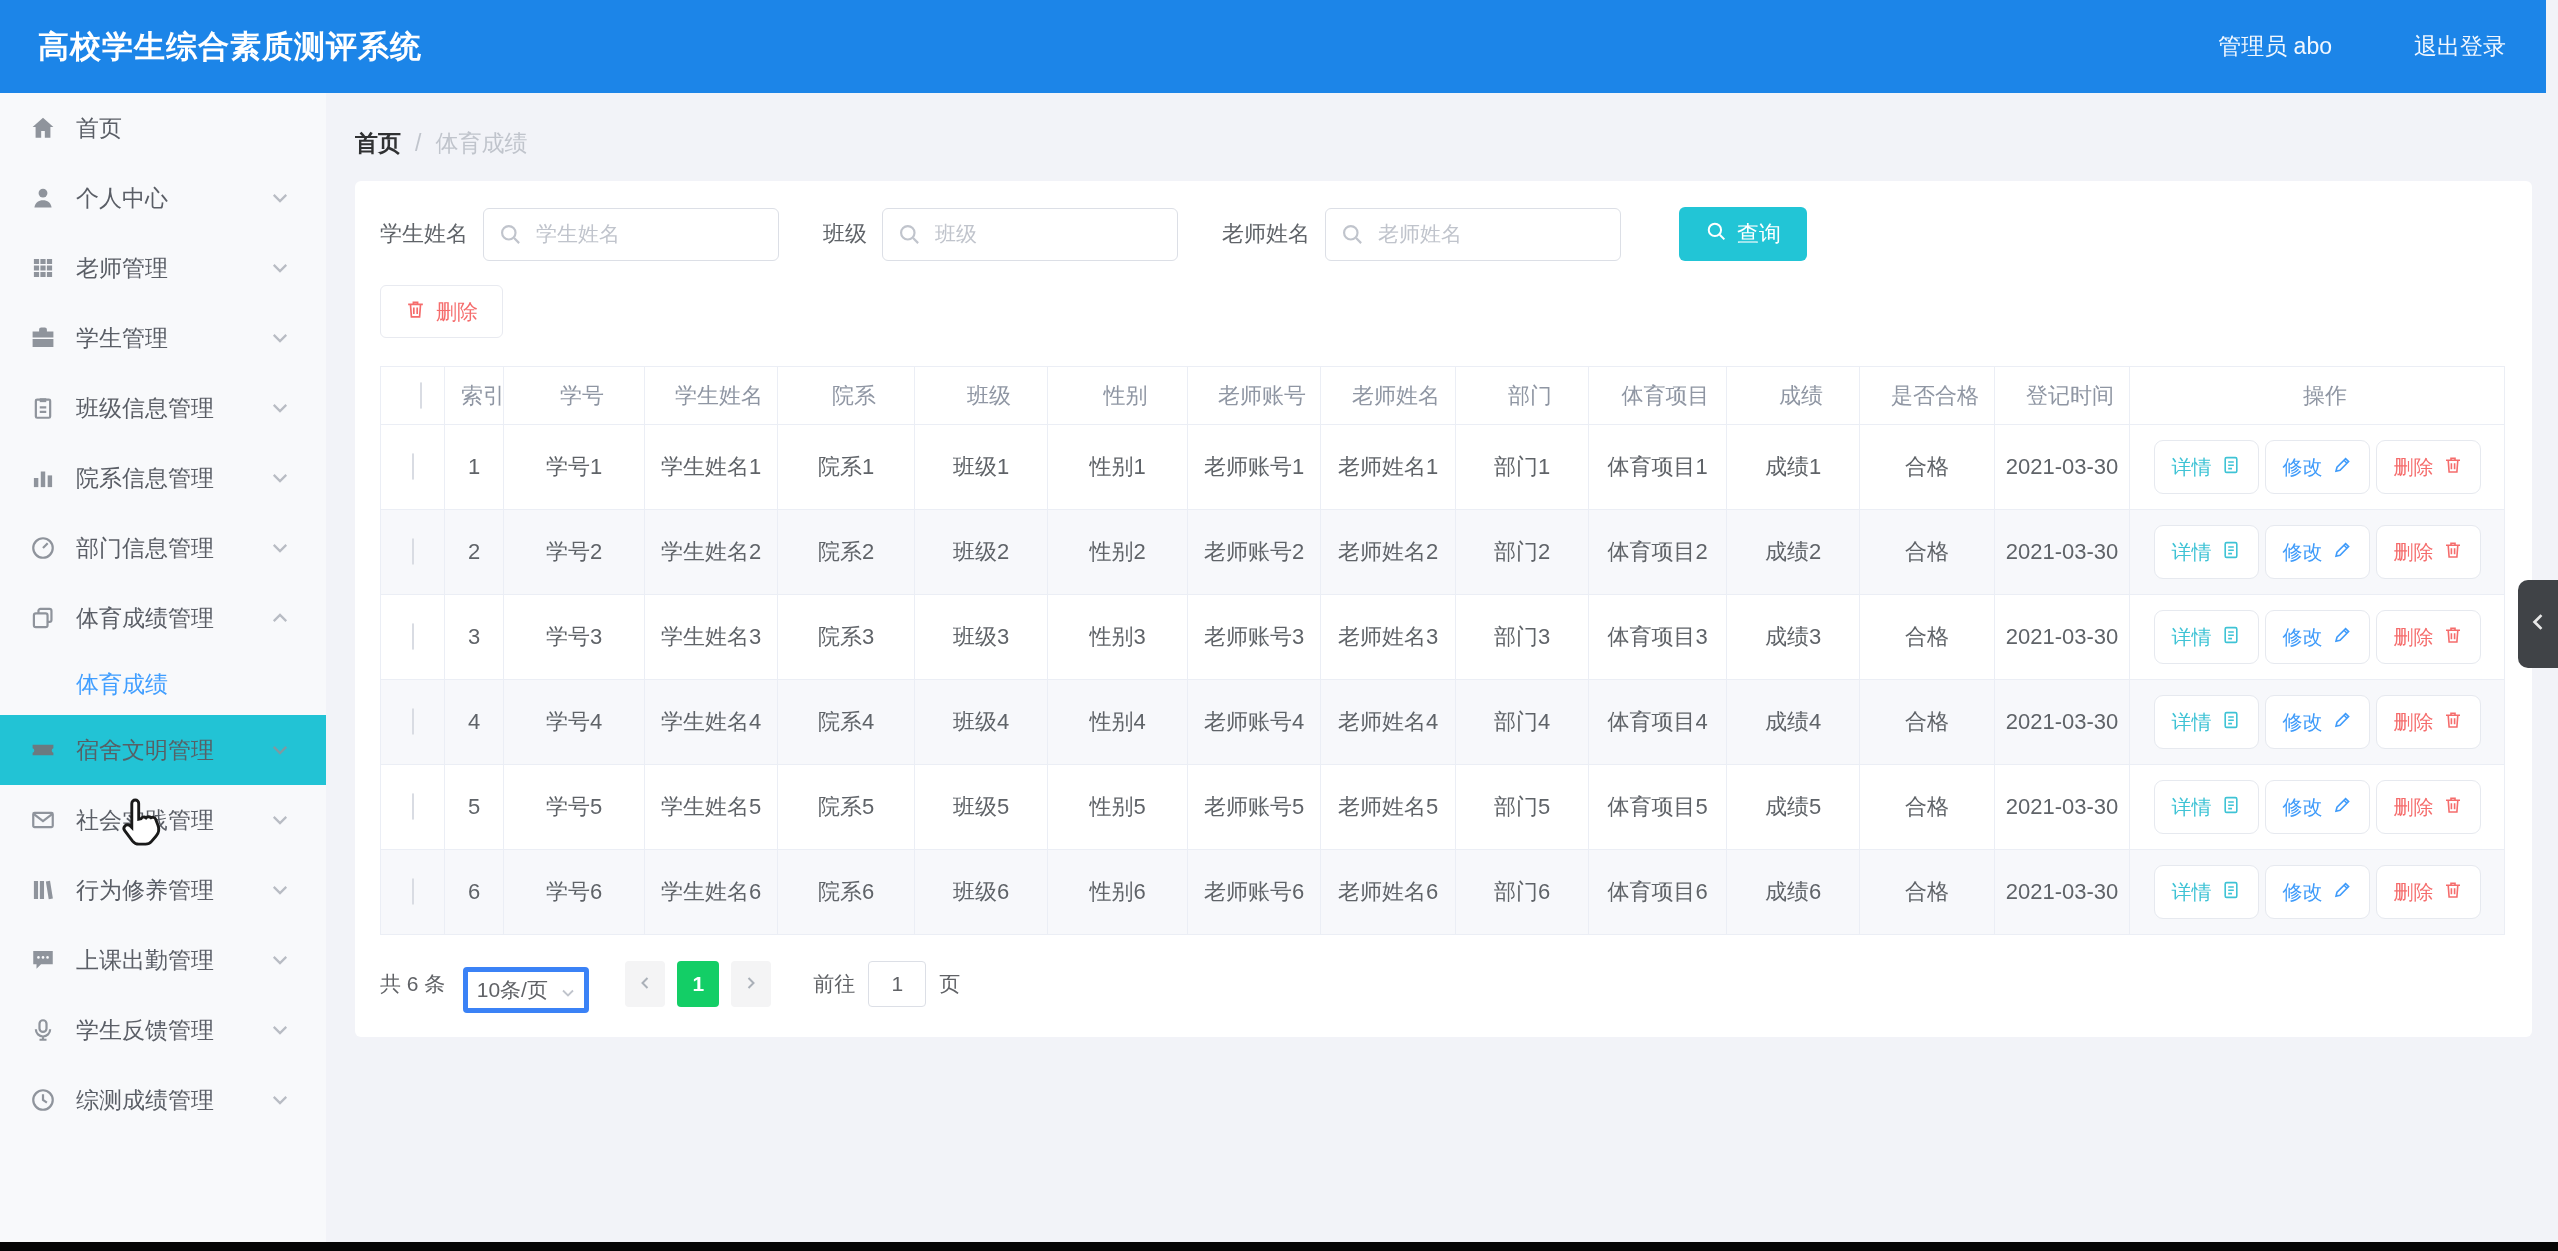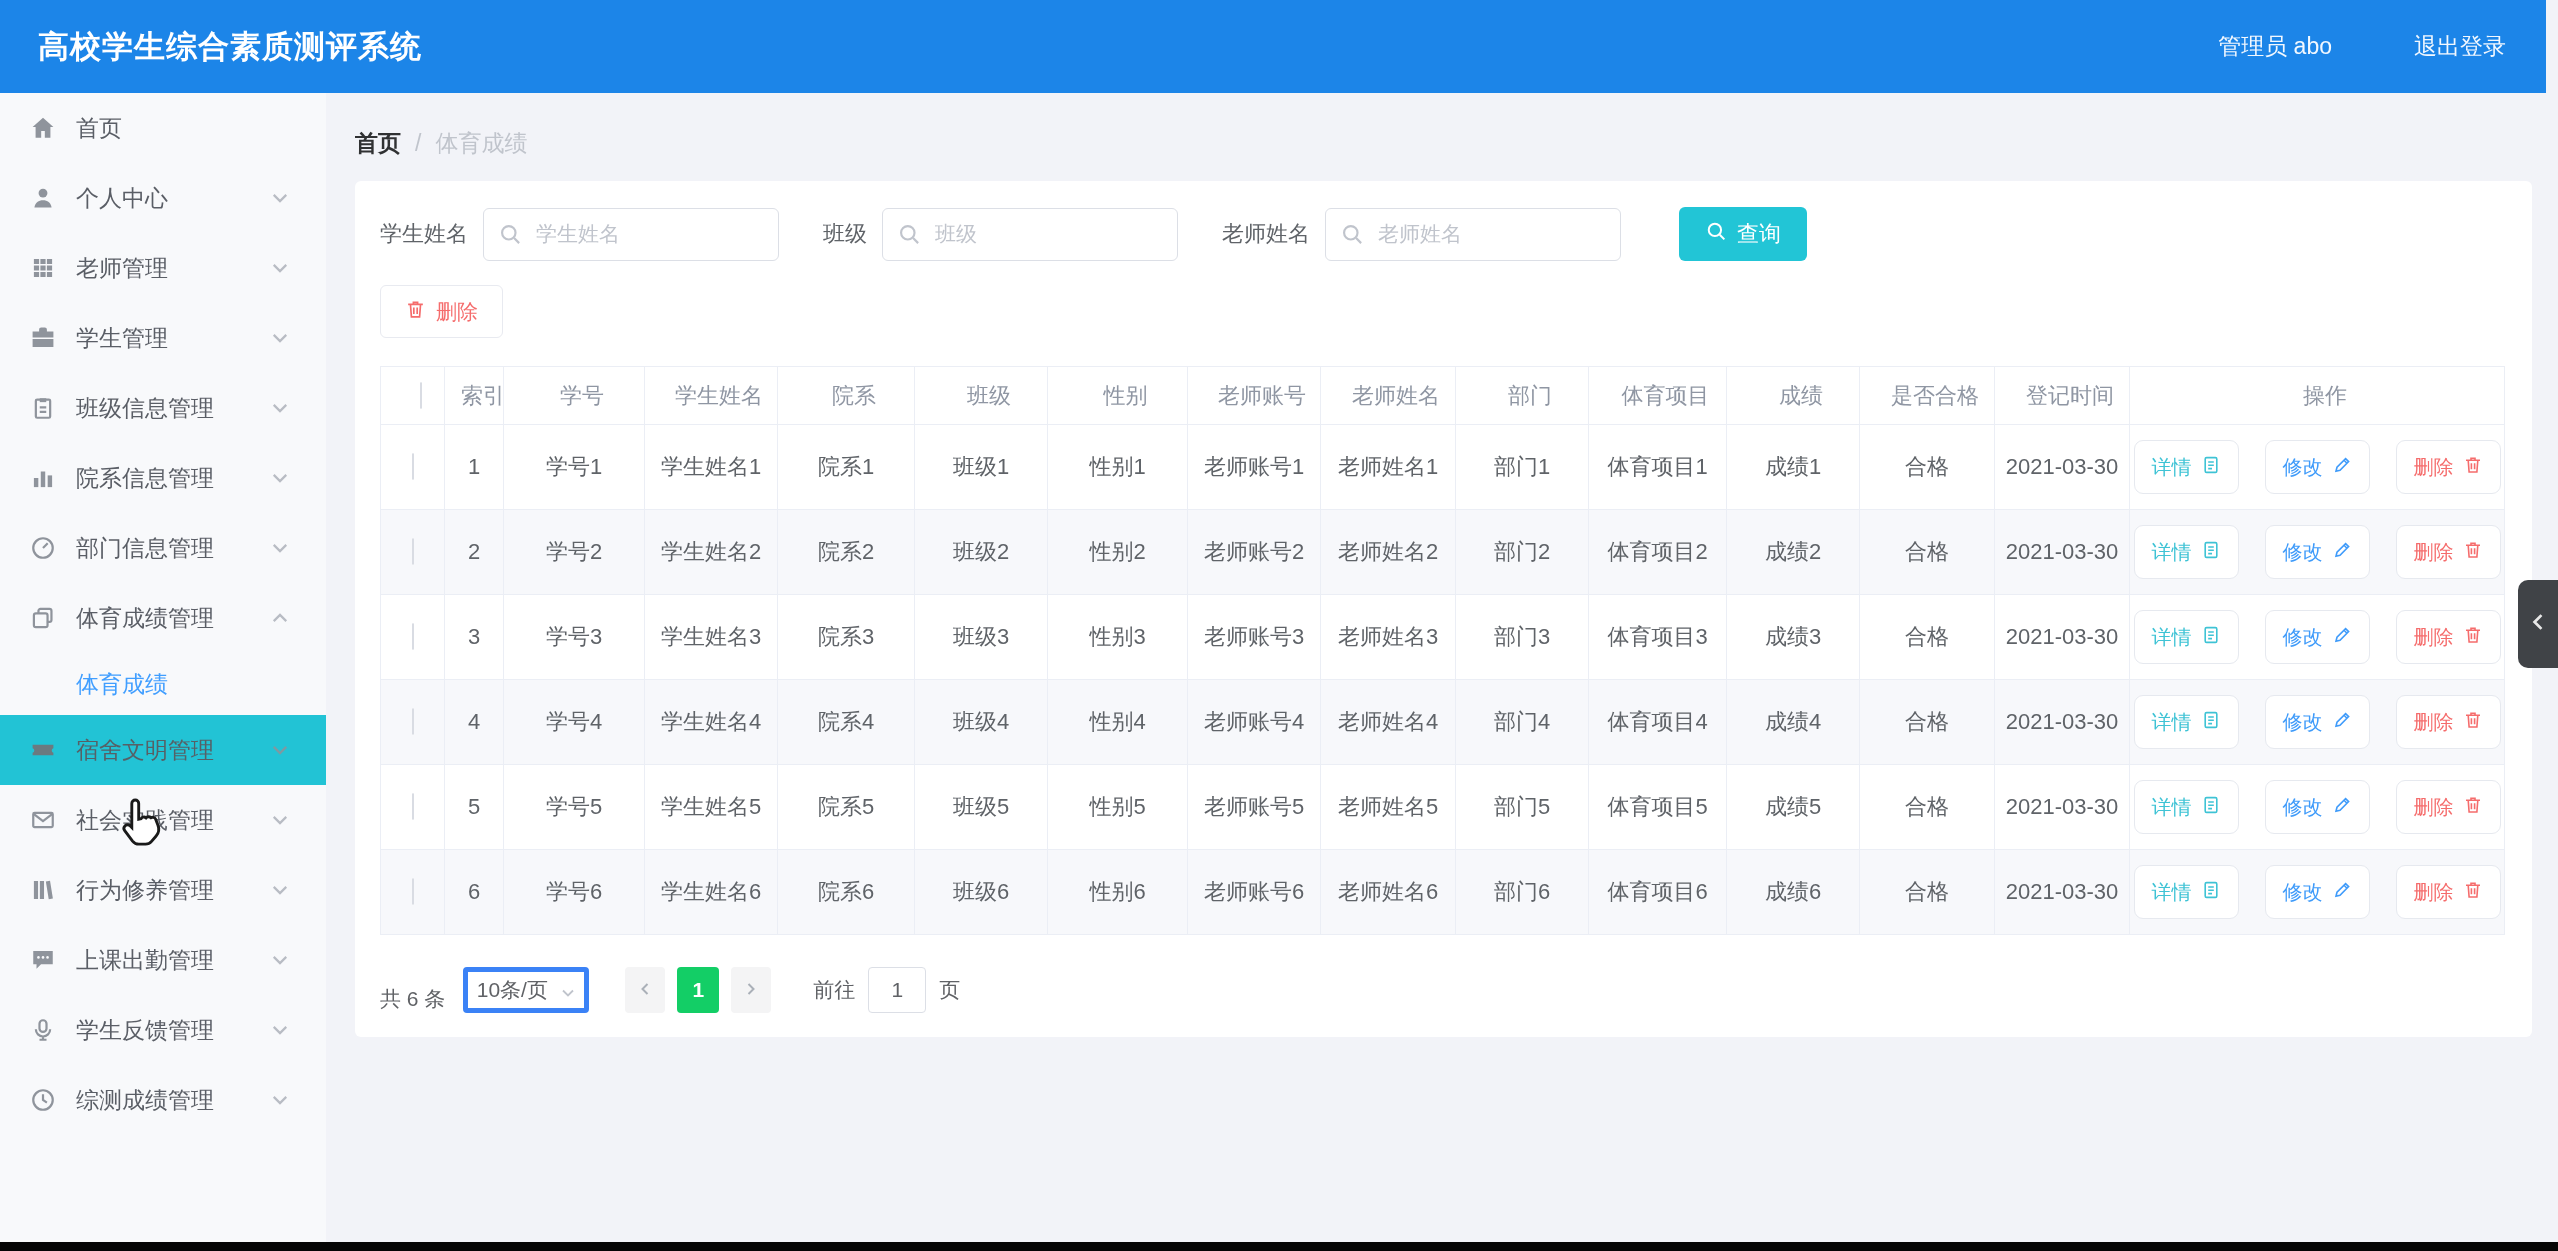--- a/index.html
+++ b/index.html
@@ -56,30 +56,30 @@
   .btn-delete svg { width:21px; height:21px; }
 
   
   table.grid { margin-top:28px; border-collapse:collapse; table-layout:fixed; width:2124px; border-left:1px solid #ebeef5; border-top:1px solid #ebeef5; }
   table.grid th, table.grid td { border-right:1px solid #ebeef5; border-bottom:1px solid #ebeef5;
     text-align:center; overflow:hidden; white-space:nowrap; }
   table.grid th { height:58px; font-size:22px; color:#8f96a3; font-weight:400; background:#fff;padding-left:16px; }
   table.grid td { height:85px; font-size:22px; color:#5f6368; background:#fff; }
   tr.striped td { background:#f7f8fb; }
   .cbx { width:22px; height:22px; border:1px solid #d9dce3; border-radius:4px; background:#fff; margin:0 auto; cursor:pointer; }
-  .row-actions { display:flex; align-items:center; justify-content:center; gap:26px; }
+  .row-actions { display:flex; align-items:center; justify-content:center; gap:6px; }
   .mini-btn { height:54px; padding:0 17px; background:#fff; border:1px solid #e6e9ef; border-radius:9px;
     display:inline-flex; align-items:center; gap:9px; font-size:20px; cursor:pointer; font-family:inherit; }
   .mini-btn svg { width:20px; height:20px; }
   .mini-btn.detail { color:#3ec3d5; }
   .mini-btn.edit { color:#3f9bfa; }
   .mini-btn.del { color:#f56c6c; }
 
   
-  .pagination { margin-top:20px; display:flex; align-items:flex-end; font-size:21px; color:#606266; }
+  .pagination { margin-top:20px; display:flex; align-items:center; font-size:21px; color:#606266; }
   .pg-total { margin-right:18px; }
   .pg-size { width:126px; height:46px; border:5px solid #3b82f6; border-radius:4px; display:flex; align-items:center;
     justify-content:center; gap:12px; color:#606266; cursor:pointer; background:#fff;margin-top:12px; }
   .pg-size .chev { width:16px; height:16px; color:#c0c4cc; }
   .pg-size .chev svg { width:16px; height:16px; }
   .pg-btn { width:40px; height:46px; background:#f4f4f5; border-radius:4px; display:flex; align-items:center;
     justify-content:center; color:#aab0b8; cursor:pointer; }
   .pg-btn svg { width:16px; height:16px; }
   .pg-prev { margin-left:36px; }
   .pg-page { width:42px; height:46px; margin:0 12px; background:#13ce66; border-radius:4px; color:#fff;

